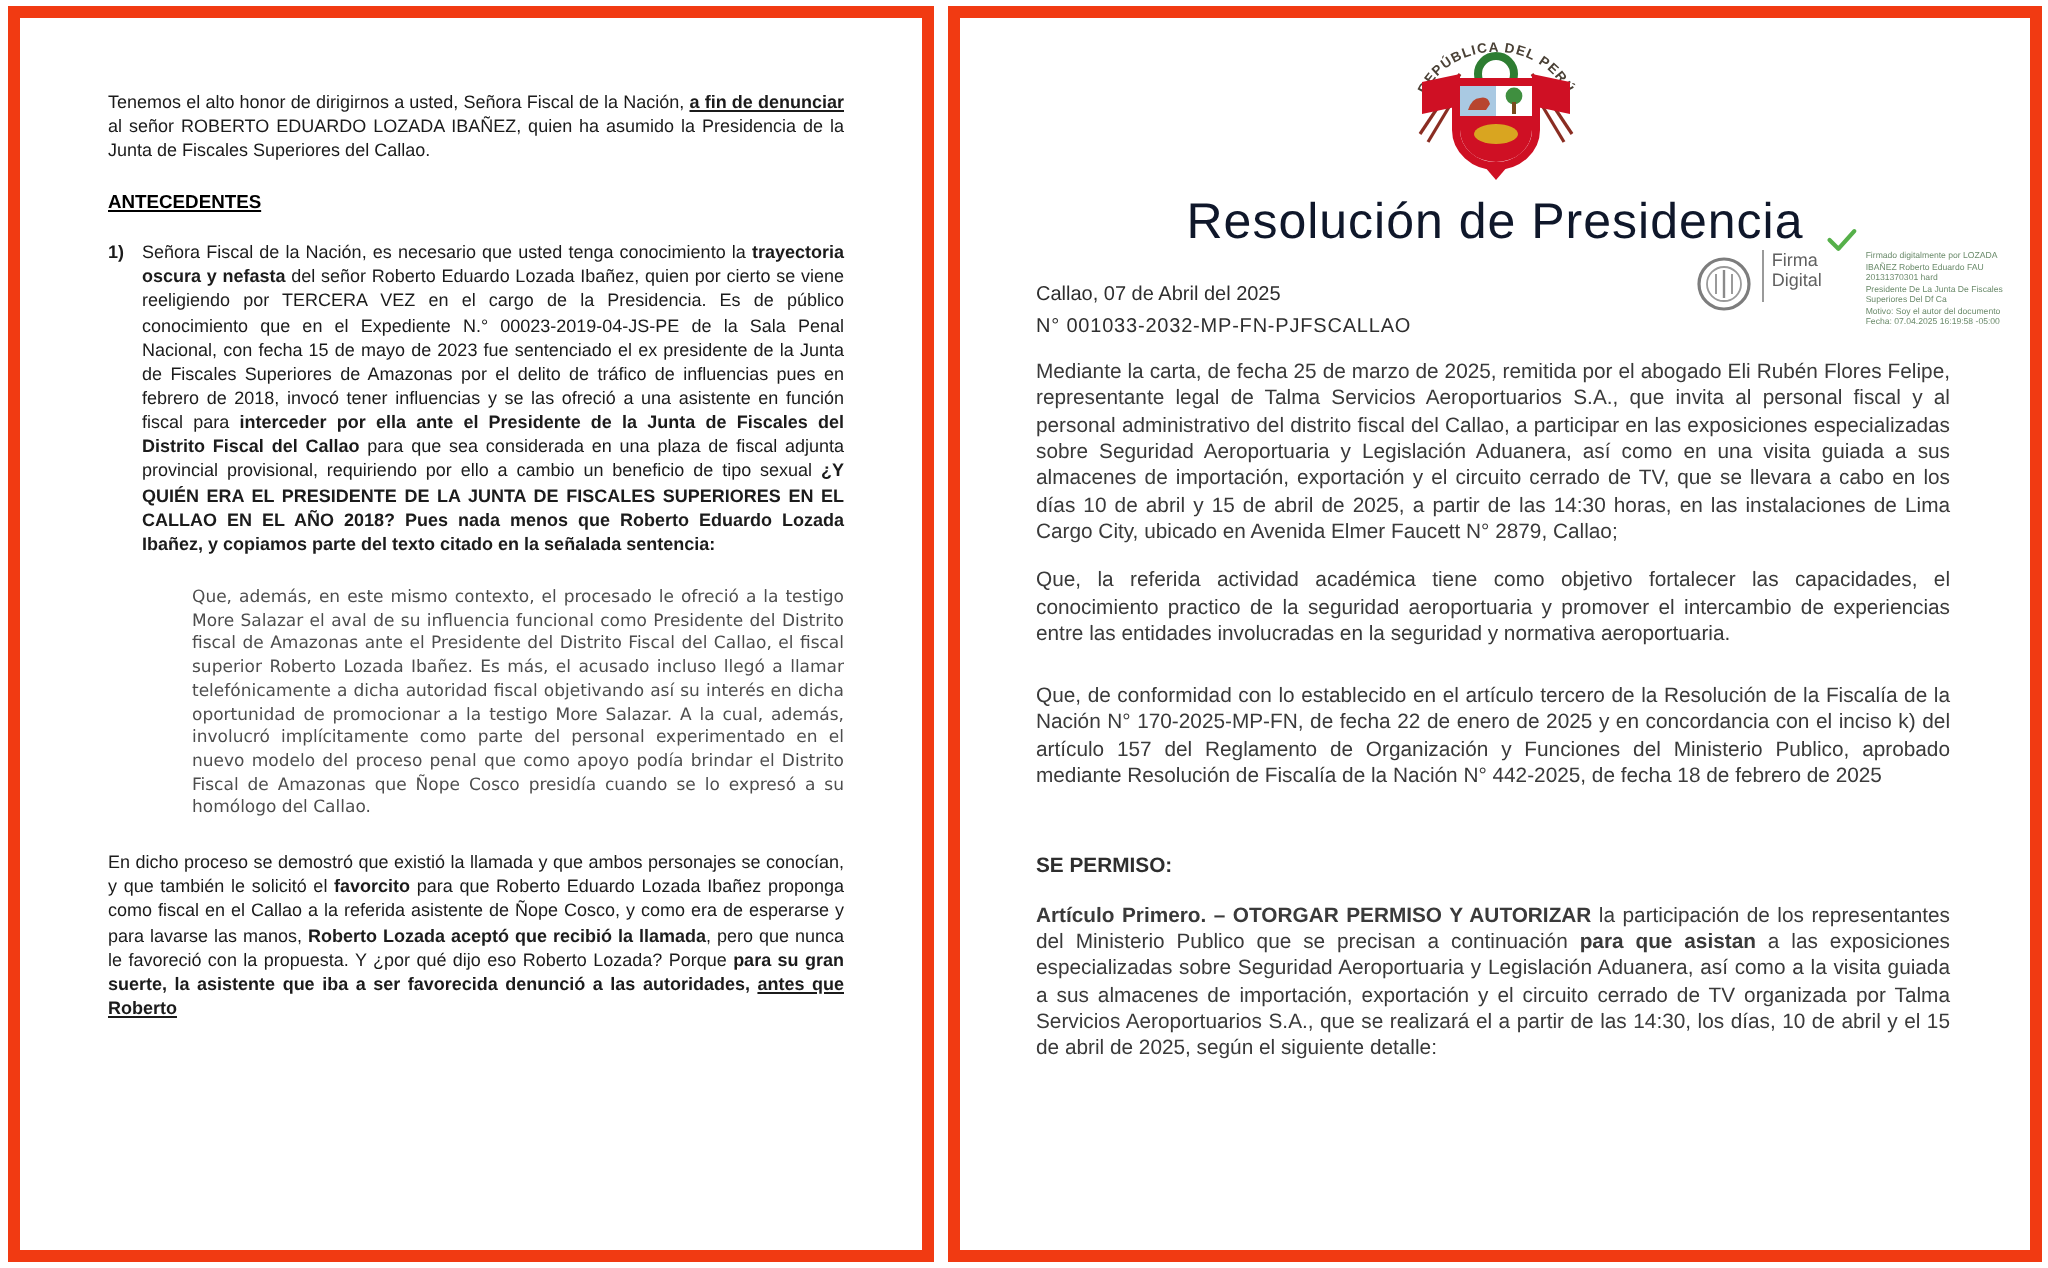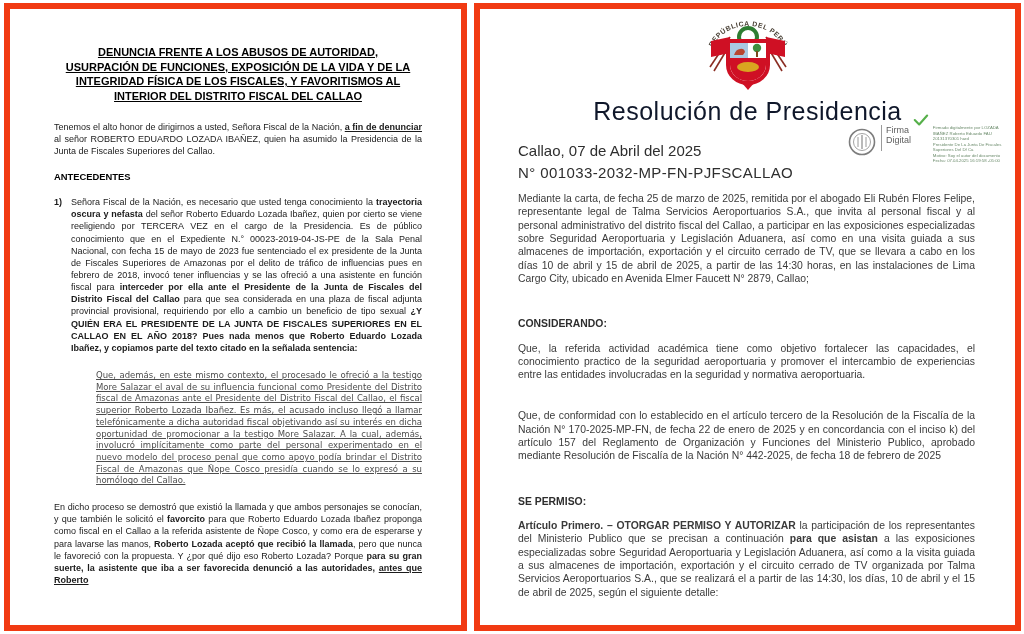--- a/index.html
+++ b/index.html
@@ -18,70 +18,69 @@
 
   
   .l-inner { padding:36px 39px 0 44px; }
   .l-title {
     font-size:11px; font-weight:bold; text-decoration:underline;
     text-align:center; line-height:1.32; color:#000; margin:0 6px 18px 6px;
   }
   .l-body { font-size:9px; line-height:1.35; color:var(--ink); text-align:justify; }
   .l-intro { margin:0 0 14px 0; }
   .l-heading {
-    font-weight:bold; font-size:9.4px;
+    font-weight:bold; text-decoration:underline; font-size:9.4px;
     color:#000; margin:0 0 12px 0; text-align:left;
   }
   .l-item { position:relative; padding-left:17px; margin:0 0 16px 0; }
   .l-item .num { position:absolute; left:0; top:0; font-weight:bold; }
   .l-quote {
     font-family:"DejaVu Sans", sans-serif; font-size:8.5px; color:#4d4d4d;
-    line-height:1.38; margin:0 0 0 42px; text-align:justify;text-decoration:underline;
+    line-height:1.38; margin:0 0 0 42px; text-align:justify;
   }
   .l-closing { margin:14px 0 0 0; }
 
   .run-b { font-weight:bold; }
   .run-u { text-decoration:underline;margin-top:40px; }
 
   
   .r-inner { padding:6px 0 0 0; position:relative; height:100%; }
   .r-emblem { text-align:center; height:76px; }
   .r-title {
     text-align:center; font-size:25px; color:#0f172a; font-weight:400;
     margin:6px 0 16px 0; letter-spacing:0.5px;
   }
-  .r-meta { padding:0 0 0 38px; font-size:15px; color:#2e2e2e; }
+  .r-meta { padding:0 0 0 38px; font-size:10px; color:#2e2e2e; }
   .r-date { margin:0 0 5px 0; }
   .r-number { letter-spacing:0.4px; }
   .r-body { padding:0 40px 0 38px; font-size:10.4px; line-height:1.28; color:var(--ink2); text-align:justify; }
   .r-h { font-weight:bold; color:#2e2e2e; margin:32px 0 0 0; text-align:left; }
   .r-h.first { margin-top:30px; }
   .r-p { margin:11px 0 0 0; }
-  .r-p2 { margin:28px 0 0 0; }
+  .r-p2 { margin:18px 0 0 0; }
 
   
   .stamp {
     position:absolute; top:116px; right:8px; width:160px; height:48px;
     display:flex; align-items:flex-start; gap:4px;
   }
   .stamp-icon { flex:0 0 auto; }
   .stamp-divider { width:1px; height:26px; background:#9a9a9a; }
   .stamp-label { font-size:9px; color:#606060; line-height:1.15; }
   .stamp-check { margin:-12px 0 0 -2px; }
   .stamp-details {
     font-size:4.3px; line-height:1.3; color:#6b8b6b; white-space:pre-line;
     width:84px; text-align:left;
   }
 </style>
 </head>
 <body>
 
 <div class="doc doc-left">
   <div class="l-inner">
-    <div class="l-title">DENUNCIA FRENTE A LOS ABUSOS DE AUTORIDAD, USURPACIÓN DE FUNCIONES, EXPOSICIÓN DE LA VIDA Y DE LA INTEGRIDAD FÍSICA DE LOS FISCALES, Y FAVORITISMOS AL INTERIOR DEL DISTRITO FISCAL DEL CALLAO</div>
     <div class="l-body">
       <p class="l-intro"><span>Tenemos el alto honor de dirigirnos a usted, Señora Fiscal de la Nación, </span><span class="run-b run-u">a fin de denunciar</span><span> al señor ROBERTO EDUARDO LOZADA IBAÑEZ, quien ha asumido la Presidencia de la Junta de Fiscales Superiores del Callao.</span></p>
       <div class="l-heading">ANTECEDENTES</div>
       <div class="l-item">
         <span class="num">1)</span>
         <span><span>Señora Fiscal de la Nación, es necesario que usted tenga conocimiento la </span><span class="run-b">trayectoria oscura y nefasta</span><span> del señor Roberto Eduardo Lozada Ibañez, quien por cierto se viene reeligiendo por TERCERA VEZ en el cargo de la Presidencia. Es de público conocimiento que en el Expediente N.° 00023-2019-04-JS-PE de la Sala Penal Nacional, con fecha 15 de mayo de 2023 fue sentenciado el ex presidente de la Junta de Fiscales Superiores de Amazonas por el delito de tráfico de influencias pues en febrero de 2018, invocó tener influencias y se las ofreció a una asistente en función fiscal para </span><span class="run-b">interceder por ella ante el Presidente de la Junta de Fiscales del Distrito Fiscal del Callao</span><span> para que sea considerada en una plaza de fiscal adjunta provincial provisional, requiriendo por ello a cambio un beneficio de tipo sexual </span><span class="run-b">¿Y QUIÉN ERA EL PRESIDENTE DE LA JUNTA DE FISCALES SUPERIORES EN EL CALLAO EN EL AÑO 2018? Pues nada menos que Roberto Eduardo Lozada Ibañez, y copiamos parte del texto citado en la señalada sentencia:</span></span>
       </div>
       <div class="l-quote">Que, además, en este mismo contexto, el procesado le ofreció a la testigo More Salazar el aval de su influencia funcional como Presidente del Distrito fiscal de Amazonas ante el Presidente del Distrito Fiscal del Callao, el fiscal superior Roberto Lozada Ibañez. Es más, el acusado incluso llegó a llamar telefónicamente a dicha autoridad fiscal objetivando así su interés en dicha oportunidad de promocionar a la testigo More Salazar. A la cual, además, involucró implícitamente como parte del personal experimentado en el nuevo modelo del proceso penal que como apoyo podía brindar el Distrito Fiscal de Amazonas que Ñope Cosco presidía cuando se lo expresó a su homólogo del Callao.</div>
       <p class="l-closing"><span>En dicho proceso se demostró que existió la llamada y que ambos personajes se conocían, y que también le solicitó el </span><span class="run-b">favorcito</span><span> para que Roberto Eduardo Lozada Ibañez proponga como fiscal en el Callao a la referida asistente de Ñope Cosco, y como era de esperarse y para lavarse las manos, </span><span class="run-b">Roberto Lozada aceptó que recibió la llamada</span><span>, pero que nunca le favoreció con la propuesta. Y ¿por qué dijo eso Roberto Lozada? Porque </span><span class="run-b">para su gran suerte, la asistente que iba a ser favorecida denunció a las autoridades, </span><span class="run-b run-u">antes que Roberto</span></p>
     </div>
@@ -151,21 +150,20 @@
       </svg>
       <div class="stamp-details">Firmado digitalmente por LOZADA IBAÑEZ Roberto Eduardo FAU 20131370301 hard
 Presidente De La Junta De Fiscales Superiores Del Df Ca
 Motivo: Soy el autor del documento
 Fecha: 07.04.2025 16:19:58 -05:00</div>
     </div>
 
     <div class="r-body">
       <p class="r-p">Mediante la carta, de fecha 25 de marzo de 2025, remitida por el abogado Eli Rubén Flores Felipe, representante legal de Talma Servicios Aeroportuarios S.A., que invita al personal fiscal y al personal administrativo del distrito fiscal del Callao,  a participar en las exposiciones especializadas sobre Seguridad Aeroportuaria y Legislación Aduanera, así como en una visita guiada a sus almacenes de importación, exportación y el circuito cerrado de TV, que se llevara a cabo en los días 10 de abril y 15 de abril de 2025, a partir de las 14:30 horas, en las instalaciones de Lima Cargo City, ubicado en Avenida Elmer Faucett N° 2879, Callao;</p>
 
-      <div class="r-h">CONSIDERANDO:</div>
       <p class="r-p">Que, la referida actividad académica tiene como objetivo fortalecer las capacidades, el conocimiento practico de la seguridad aeroportuaria y promover el intercambio de experiencias entre las entidades involucradas en la seguridad y normativa aeroportuaria.</p>
       <p class="r-p2">Que, de conformidad con lo establecido en el artículo tercero de la Resolución de la Fiscalía de la Nación N° 170-2025-MP-FN, de fecha 22 de enero de 2025 y en concordancia con el inciso k) del artículo 157 del Reglamento de Organización y Funciones del Ministerio Publico, aprobado mediante Resolución de Fiscalía de la Nación N° 442-2025, de fecha 18 de febrero de 2025</p>
 
       <div class="r-h">SE PERMISO:</div>
       <p class="r-p"><span class="run-b">Artículo Primero. – OTORGAR PERMISO Y AUTORIZAR</span><span> la participación de los representantes del Ministerio Publico que se precisan a continuación </span><span class="run-b">para que asistan</span><span> a las exposiciones especializadas sobre Seguridad Aeroportuaria y Legislación Aduanera, así como a la visita guiada a sus almacenes de importación, exportación y el circuito cerrado de TV organizada por Talma Servicios Aeroportuarios S.A., que se realizará el a partir de las 14:30, los días, 10 de abril y el 15 de abril de 2025, según el siguiente detalle:</span></p>
     </div>
 
   </div>
 </div>
 

